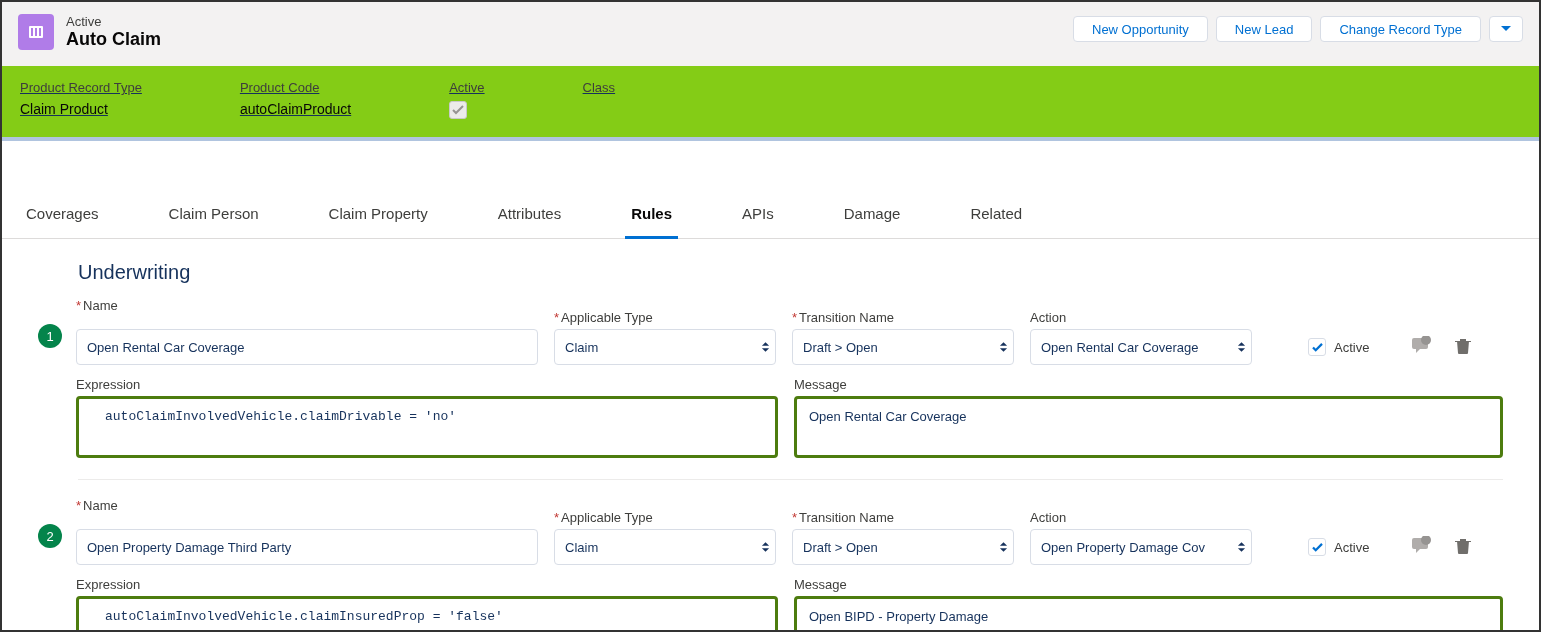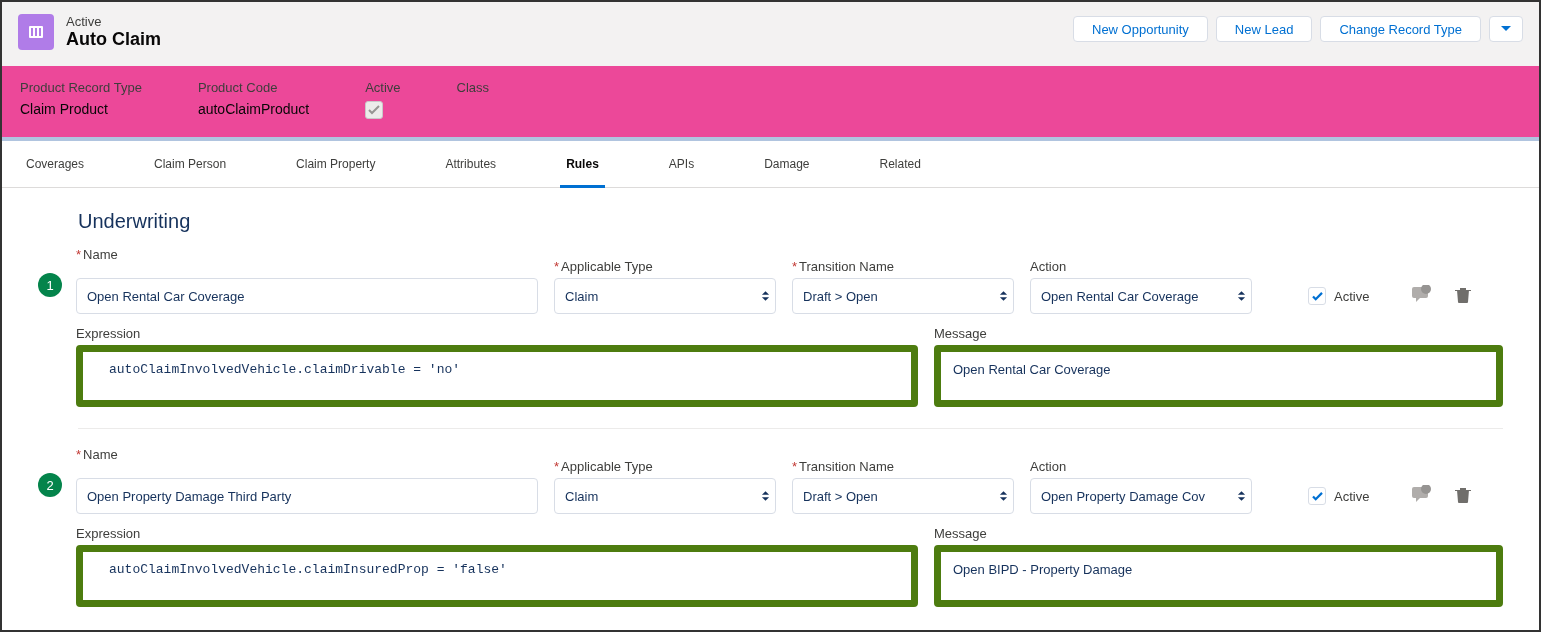--- a/index.html
+++ b/index.html
@@ -40,49 +40,51 @@
     cursor: pointer;
     border-radius: 4px;
     margin-left: 8px;
   }
   .action-btn.more {
     padding: 8px 10px;
     display: flex; align-items: center;
   }
   .action-btn.more svg { fill: #0070d2; }
   .summary-row {
-    background: #ec4899;
+    background: #84cc16;
     padding: 14px 18px 18px 18px;
     display: flex;
-    gap: 56px;
+    gap: 98px;
     border-bottom: 4px solid #b0c4df;
+    text-decoration: underline;
   }
   .summary-item { display: flex; flex-direction: column; gap: 6px; }
   .summary-label { font-size: 13px; color: #3e3e3c; }
   .summary-value { font-size: 14px; color: #080707; }
   .checkbox-disabled {
     width: 18px; height: 18px;
     border: 1px solid #c9c9c9;
     border-radius: 3px;
     background: #ecebea;
     display: flex; align-items: center; justify-content: center;
   }
   .checkbox-disabled svg { stroke: #969492; fill: none; stroke-width: 2; }
   .tabs {
     display: flex;
     gap: 58px;
     padding: 0 18px;
     border-bottom: 1px solid #dddbda;
   }
   .tab {
     padding: 16px 6px;
-    font-size: 12px;
+    font-size: 15px;
     color: #3e3e3c;
     cursor: pointer;
     position: relative;
+    margin-top: 48px;
   }
   .tab.active {
     font-weight: 700;
     color: #080707;
   }
   .tab.active::after {
     content: "";
     position: absolute;
     left: 0; right: 0; bottom: -1px;
     height: 3px;
@@ -152,24 +154,24 @@
   }
   .cb svg { stroke: #0070d2; fill: none; stroke-width: 2.5; }
   .active-label { font-size: 13px; color: #3e3e3c; }
   .tools-col {
     display: flex; align-items: center; gap: 22px;
     height: 36px;
     margin-left: 26px;
   }
   .tool-icon svg { fill: #706e6b; }
   .second-row { display: flex; gap: 16px; margin-top: 12px; }
-  .expr-col { width: 842px; }
+  .expr-col { width: 702px; }
   .msg-col { flex: 1; }
   .textarea {
-    border: 7px solid #4d7c0f;
+    border: 3px solid #4d7c0f;
     border-radius: 4px;
     padding: 10px 12px;
     font-size: 13px;
     background: #fff;
     color: #16325c;
     width: 100%;
     height: 62px;
     resize: none;
     font-family: inherit;
   }

